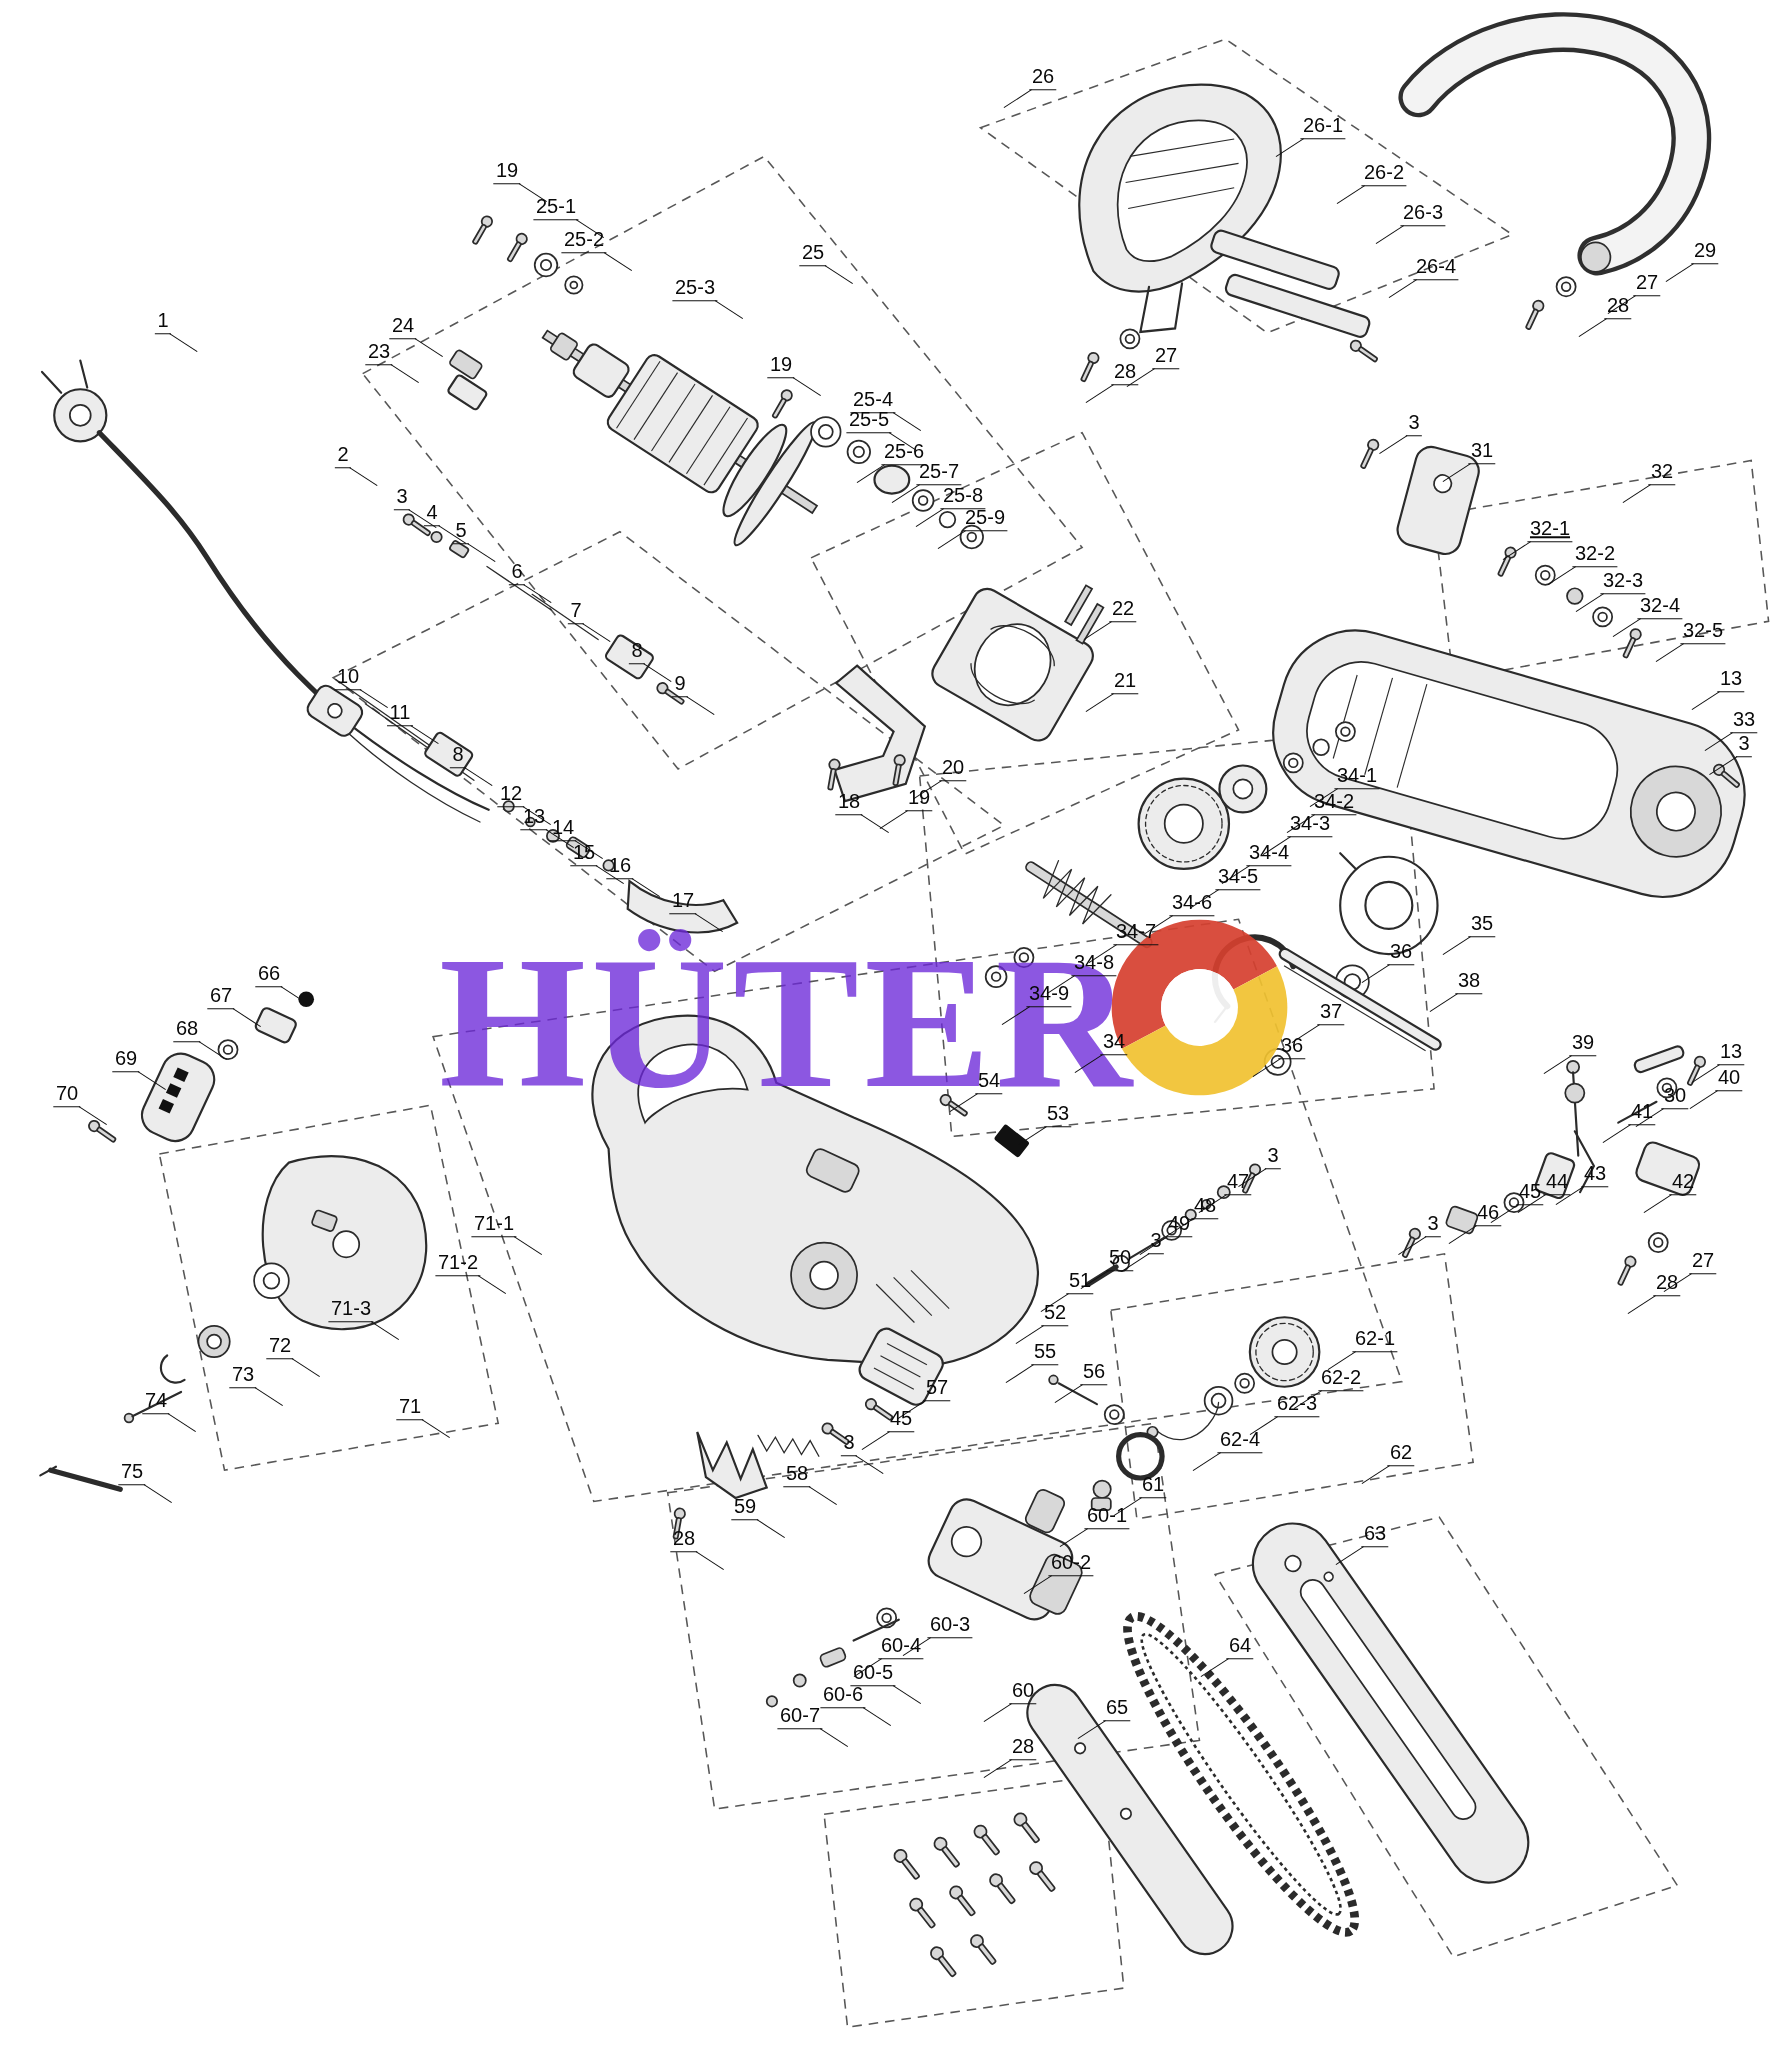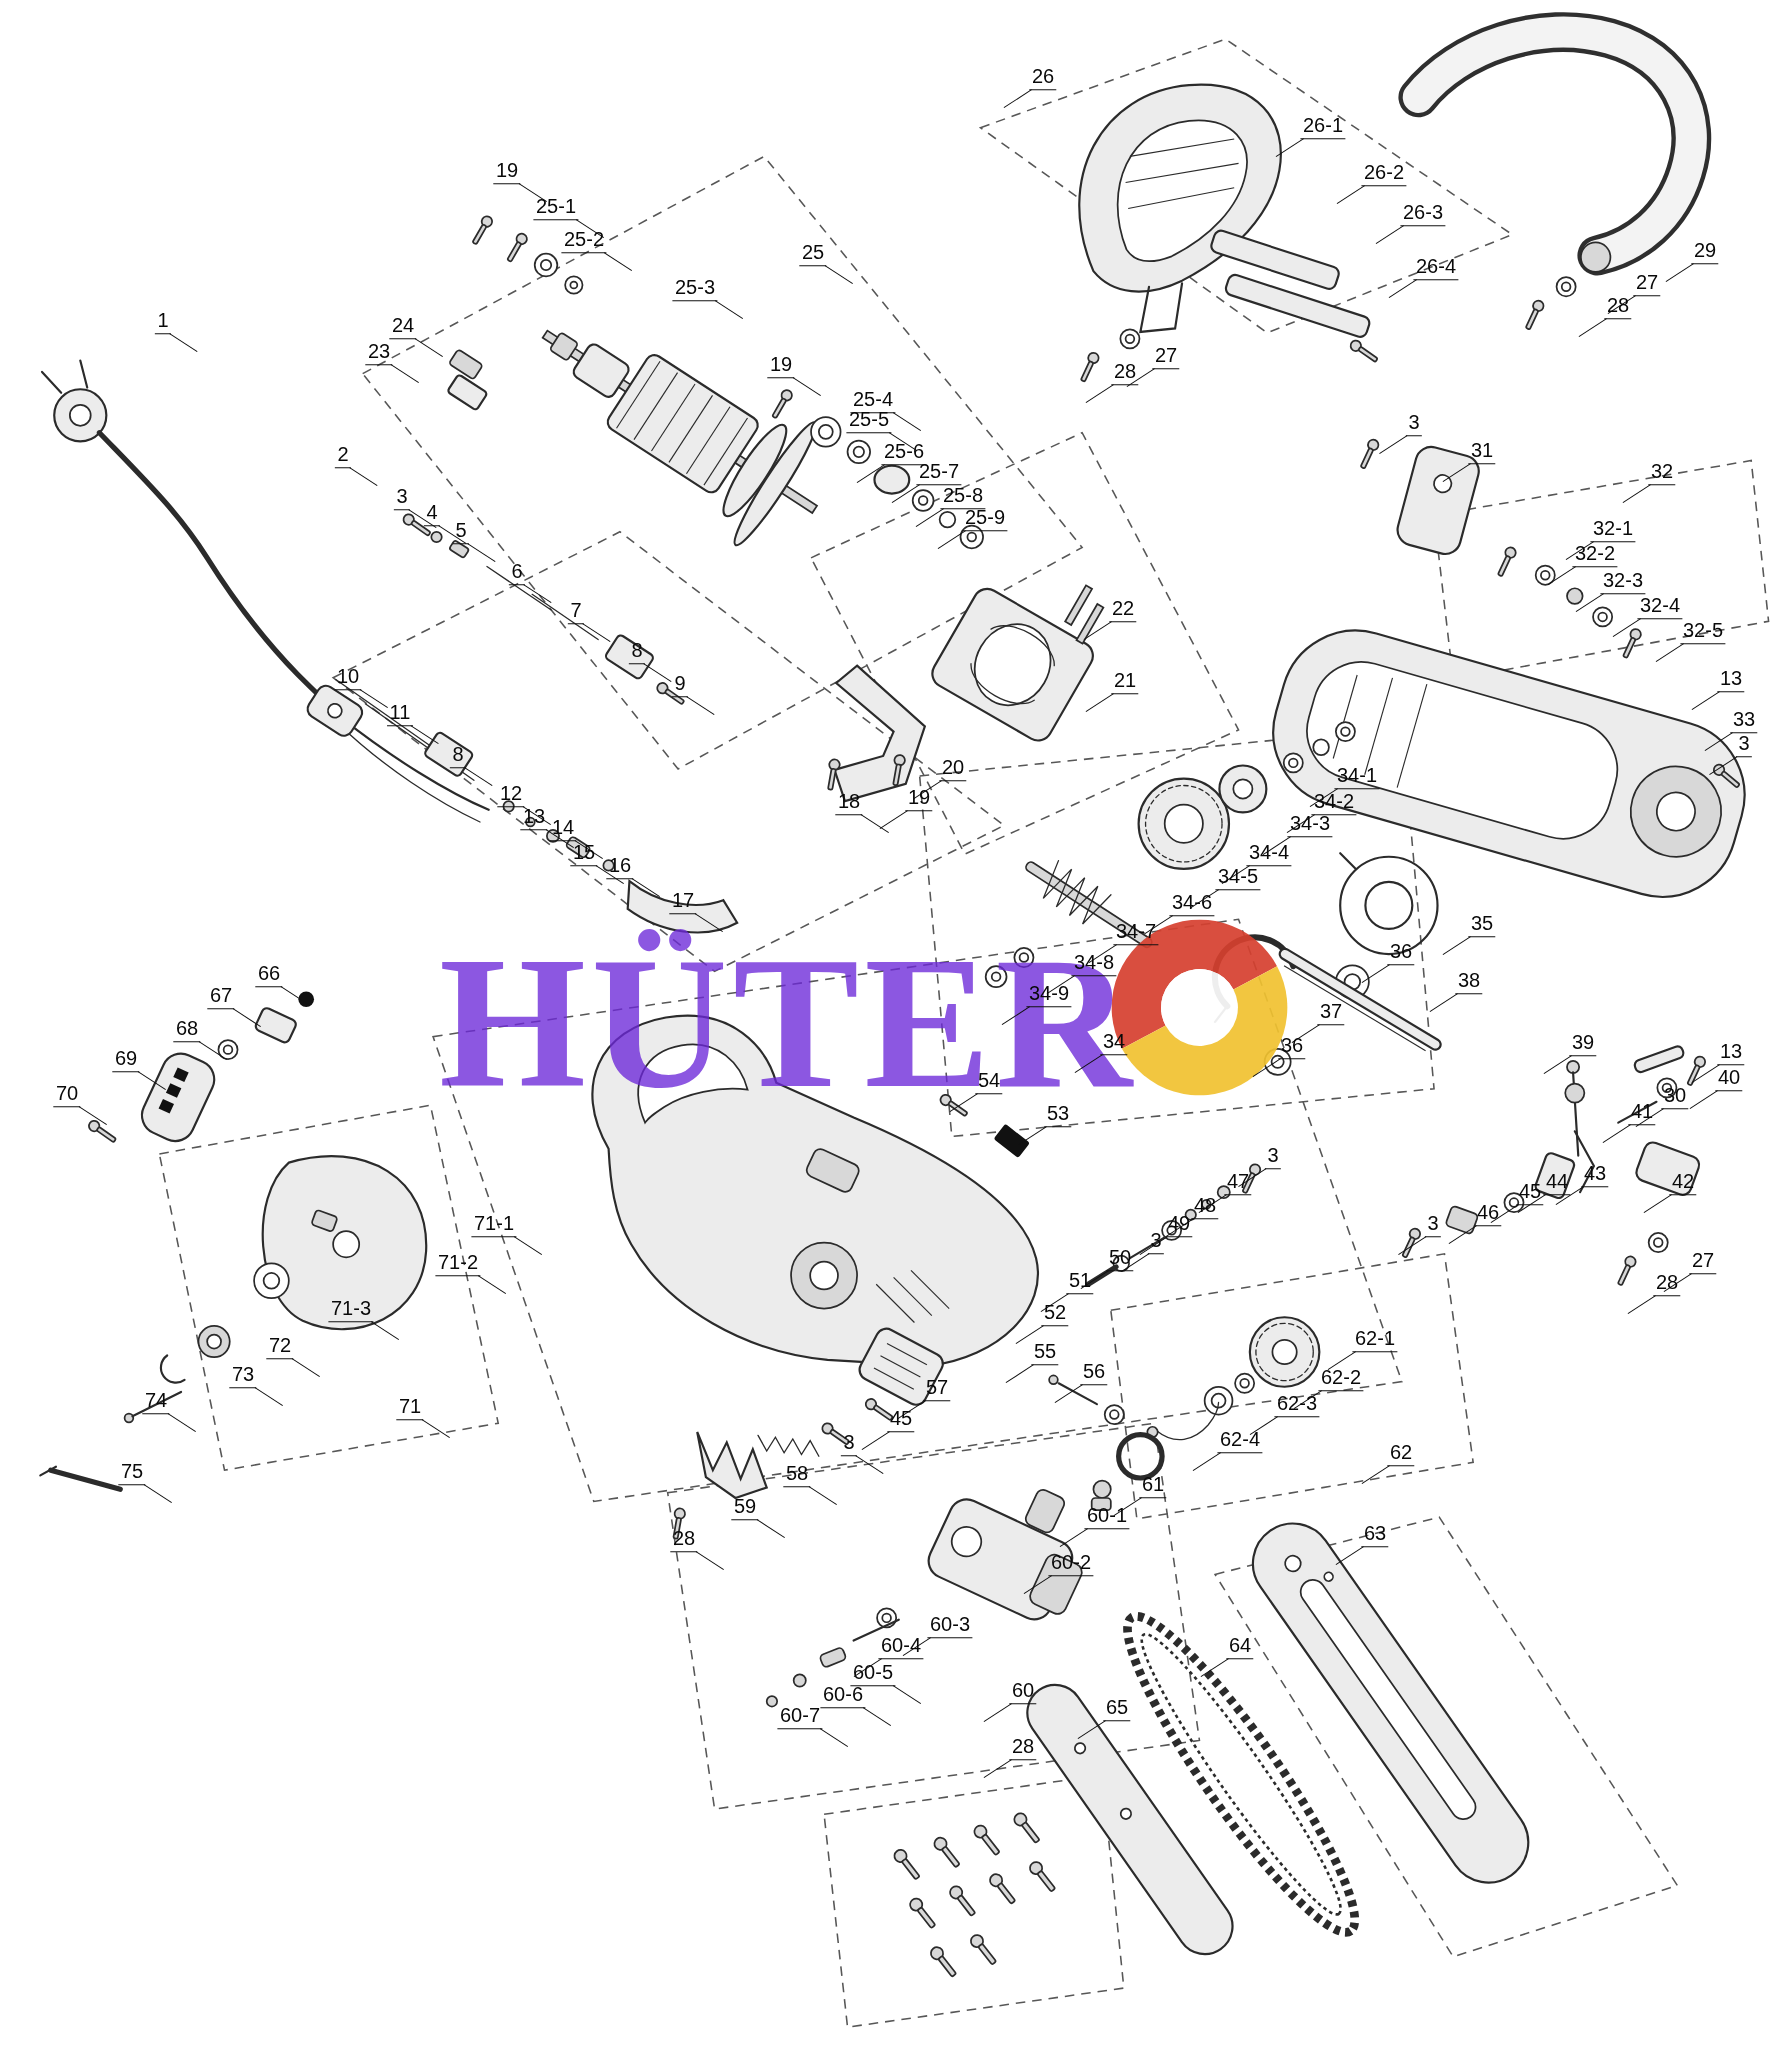--- a/index.html
+++ b/index.html
@@ -463,21 +463,21 @@
       <div class="callout lead-left" style="left: 1423px; top: 216px;"><span class="callout-num">26-3</span></div>
       <div class="callout lead-left" style="left: 1436px; top: 270px;"><span class="callout-num">26-4</span></div>
       <div class="callout lead-left" style="left: 1166px; top: 359px;"><span class="callout-num">27</span></div>
       <div class="callout lead-left" style="left: 1125px; top: 375px;"><span class="callout-num">28</span></div>
       <div class="callout lead-left" style="left: 1705px; top: 254px;"><span class="callout-num">29</span></div>
       <div class="callout lead-left" style="left: 1647px; top: 286px;"><span class="callout-num">27</span></div>
       <div class="callout lead-left" style="left: 1618px; top: 309px;"><span class="callout-num">28</span></div>
       <div class="callout lead-left" style="left: 1414px; top: 426px;"><span class="callout-num">3</span></div>
       <div class="callout lead-left" style="left: 1482px; top: 454px;"><span class="callout-num">31</span></div>
       <div class="callout lead-left" style="left: 1662px; top: 475px;"><span class="callout-num">32</span></div>
-      <div class="callout lead-left" style="left: 1613px; top: 532px;"><span class="callout-num">32-1</span></div>
+      <div class="callout lead-left" style="left: 1550px; top: 532px; text-decoration: underline;"><span class="callout-num">32-1</span></div>
       <div class="callout lead-left" style="left: 1595px; top: 557px;"><span class="callout-num">32-2</span></div>
       <div class="callout lead-left" style="left: 1623px; top: 584px;"><span class="callout-num">32-3</span></div>
       <div class="callout lead-left" style="left: 1660px; top: 609px;"><span class="callout-num">32-4</span></div>
       <div class="callout lead-left" style="left: 1703px; top: 634px;"><span class="callout-num">32-5</span></div>
       <div class="callout lead-left" style="left: 1731px; top: 682px;"><span class="callout-num">13</span></div>
       <div class="callout lead-left" style="left: 1744px; top: 723px;"><span class="callout-num">33</span></div>
       <div class="callout lead-left" style="left: 1744px; top: 747px;"><span class="callout-num">3</span></div>
       <div class="callout lead-left" style="left: 1357px; top: 779px;"><span class="callout-num">34-1</span></div>
       <div class="callout lead-left" style="left: 1334px; top: 805px;"><span class="callout-num">34-2</span></div>
       <div class="callout lead-left" style="left: 1310px; top: 827px;"><span class="callout-num">34-3</span></div>

